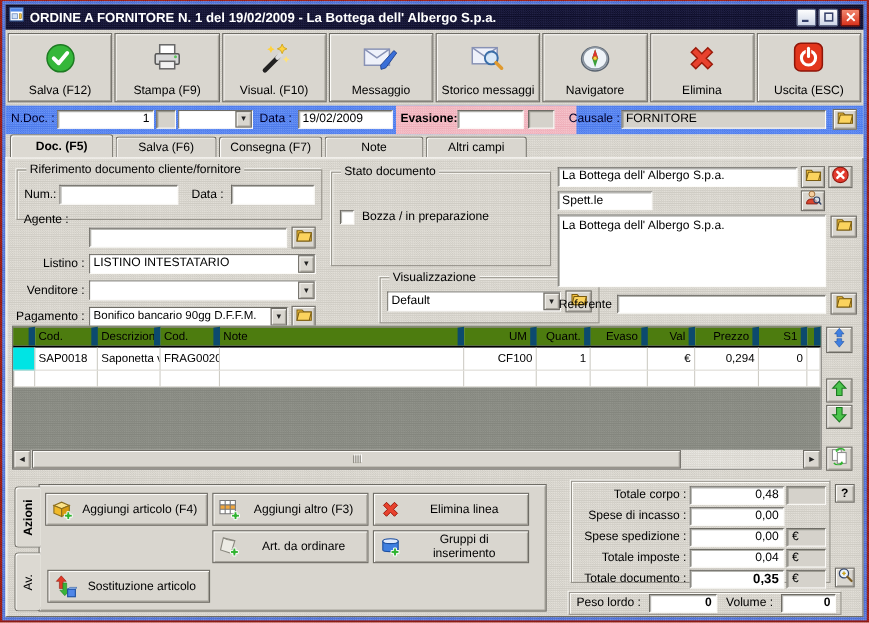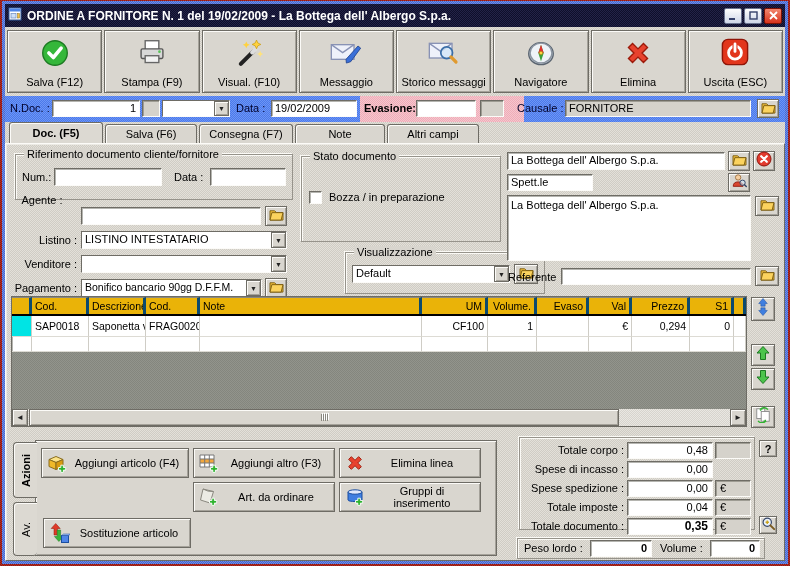--- a/index.html
+++ b/index.html
@@ -49,21 +49,21 @@
 
   .combo { display:flex; }
   .combo .cval { flex:1; background:#fff; font-size:11px; padding:0 3px; line-height:15px; white-space:nowrap; overflow:hidden; }
   .combo .cbtn { width:15px; display:flex; align-items:center; justify-content:center; font-size:7px; color:#222; }
 
   .iconbtn { display:flex; align-items:center; justify-content:center; }
 
   
   .grid { left:6px; top:292px; width:736px; background:#fff; font-size:10.5px; }
   .grow { display:flex; }
-  .gh { background:#eab308; border-right:3px solid #0c4a6e; border-top:1px solid #8a887f; line-height:16px; height:17px; padding:0 3px; white-space:nowrap; overflow:hidden; }
+  .gh { background:#4d7c0f; border-right:6px solid #0c4a6e; border-top:1px solid #8a887f; line-height:16px; height:17px; padding:0 3px; white-space:nowrap; overflow:hidden; }
   .gc { border-right:1px solid #cfcdc6; border-bottom:1px solid #dddbd4; line-height:20px; height:21px; padding:0 3px; white-space:nowrap; overflow:hidden; }
   .gc2 { height:15px; line-height:14px; }
   .tr { text-align:right; } .tl { text-align:left; }
   .hdrline { height:2px; background:#000; }
 
   .sb { display:flex; height:17px; }
   .sb-btn { width:16px; height:17px; display:flex; align-items:center; justify-content:center; font-size:8px; color:#222; }
   .sb-track { flex:1; background-image: conic-gradient(#e9e7e2 25%, #d7d4cd 25% 50%, #e9e7e2 50% 75%, #d7d4cd 75%); background-size:2px 2px; position:relative; }
   .sb-thumb { position:absolute; left:1px; top:0; width:590px; height:17px; display:flex; align-items:center; justify-content:center; gap:1px; }
   .grip { width:1px; height:7px; background:#8a887f; box-shadow:1px -1px 0 #fff; }
@@ -330,21 +330,21 @@
   </div>
 
   <div class="abs grid sunken" style="border:1px solid #6e6c65;">
     <div class="grow">
       <div class="gh" style="width:20px;"></div>
       <div class="gh tl" style="width:57px;">Cod.</div>
       <div class="gh tl" style="width:57px;">Descrizione</div>
       <div class="gh tl" style="width:54px;">Cod.</div>
       <div class="gh tl" style="width:222px;">Note</div>
       <div class="gh tr" style="width:66px;">UM</div>
-      <div class="gh tr" style="width:49px;">Volume.</div>
+      <div class="gh tr" style="width:49px;">Quant.</div>
       <div class="gh tr" style="width:52px;">Evaso</div>
       <div class="gh tr" style="width:43px;">Val</div>
       <div class="gh tr" style="width:58px;">Prezzo</div>
       <div class="gh tr" style="width:44px;">S1</div>
       <div class="gh" style="flex:1;"></div>
     </div>
     <div class="hdrline"></div>
     <div class="grow">
       <div class="gc" style="width:20px; background:#00e4e4;"></div>
       <div class="gc tl" style="width:57px;">SAP0018</div>

